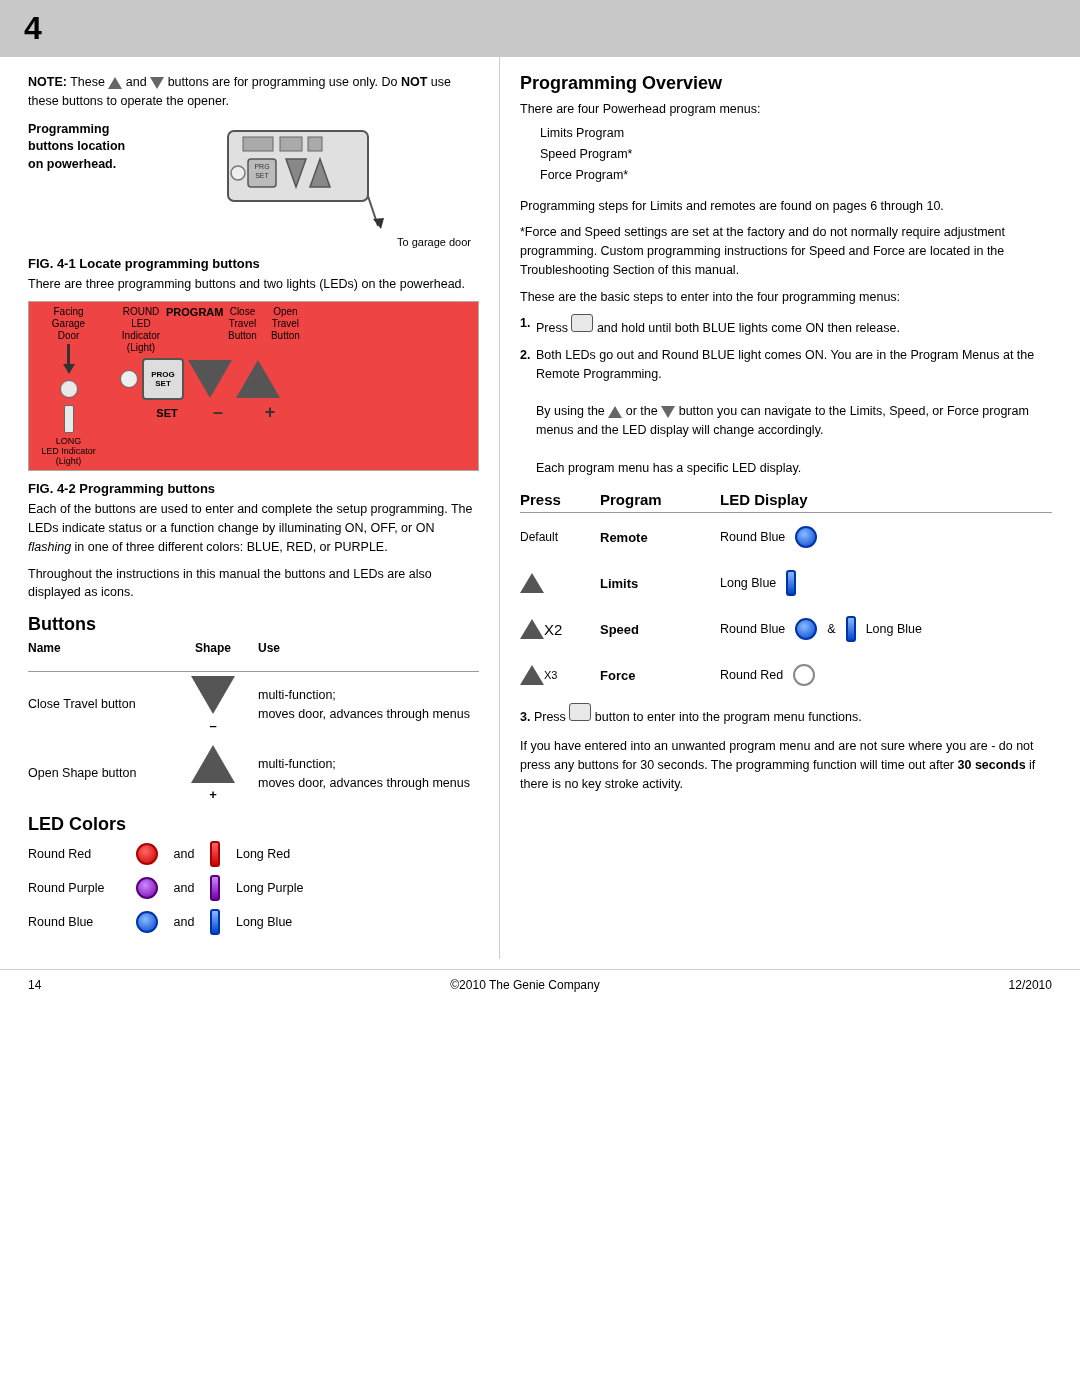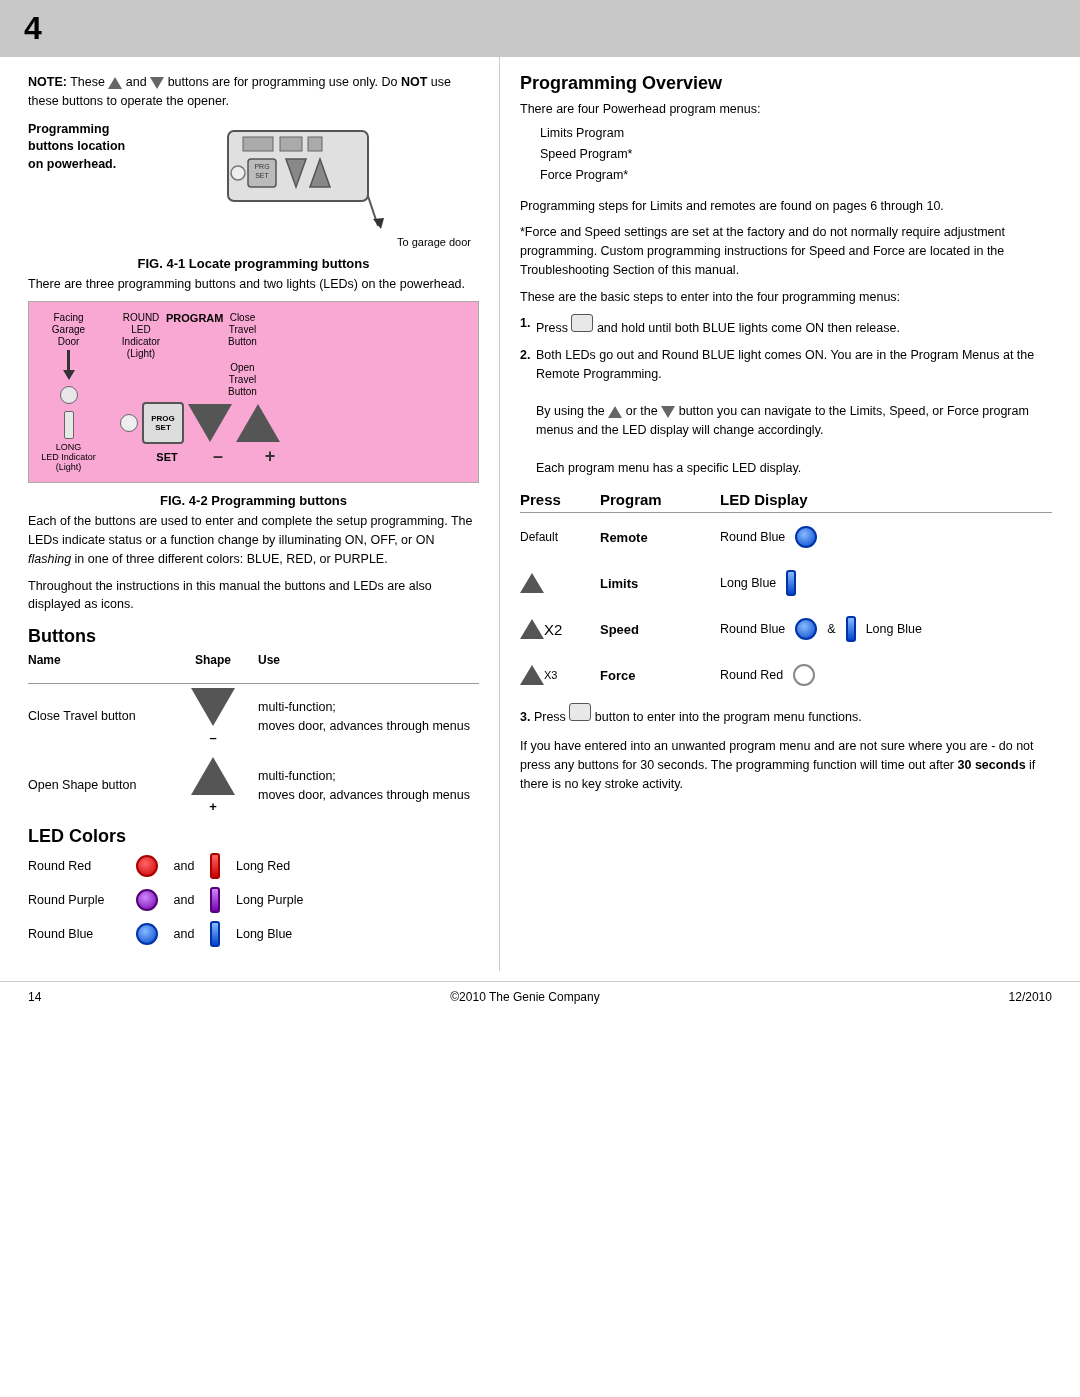--- a/index.html
+++ b/index.html
@@ -77,33 +77,32 @@
     }
     .to-garage-label {
       font-size: 11px;
       text-align: right;
       margin-top: 2px;
     }
     .fig-title {
       font-size: 13px;
       font-weight: bold;
       margin: 8px 0 4px 0;
-      text-align: center;
     }
     .fig-desc {
       font-size: 12.5px;
       line-height: 1.5;
       margin-bottom: 8px;
     }
     .buttons-diagram {
       border: 1px solid #aaa;
-      padding: 10px 12px;
+      padding: 4px 12px;
       margin-bottom: 10px;
       position: relative;
-      background: #f9a8d4;
+      background: #ef4444;
     }
     .shape-down-triangle {
       width: 0;
       height: 0;
       border-left: 22px solid transparent;
       border-right: 22px solid transparent;
       border-top: 38px solid #555;
     }
     .shape-up-triangle {
       width: 0;
@@ -403,21 +402,21 @@
               <div class="led-indicator-long" style="background:#e8e8e8; margin-top:6px;"></div>
               <span style="font-size:9px; text-align:center; margin-top:2px;">LONG<br>LED Indicator<br>(Light)</span>
             </div>
           </div>
 
           <div style="flex:1;">
 
             <div style="display:flex; gap:0; font-size:10px; margin-bottom:4px; margin-left:14px;">
               <div style="width:42px; font-size:10px; text-align:center; line-height:1.2;">ROUND<br>LED Indicator<br>(Light)</div>
               <div style="width:56px; font-size:11px; font-weight:bold; text-align:center; margin-left:4px;">PROGRAM</div>
-              <div style="margin-left:6px; font-size:10px; display:flex; gap:14px;flex-direction:column;">
+              <div style="margin-left:6px; font-size:10px; display:flex; gap:14px;">
                 <span style="text-align:center; line-height:1.2;">Close<br>Travel<br>Button</span>
                 <span style="text-align:center; line-height:1.2;">Open<br>Travel<br>Button</span>
               </div>
             </div>
 
             <div style="display:flex; align-items:center; gap:4px; margin-left:14px;">
 
               <div class="led-indicator-round"></div>
 
               <div style="width:42px; height:42px; border:2px solid #555; background:#ddd; border-radius:4px; display:flex; flex-direction:column; align-items:center; justify-content:center;">

